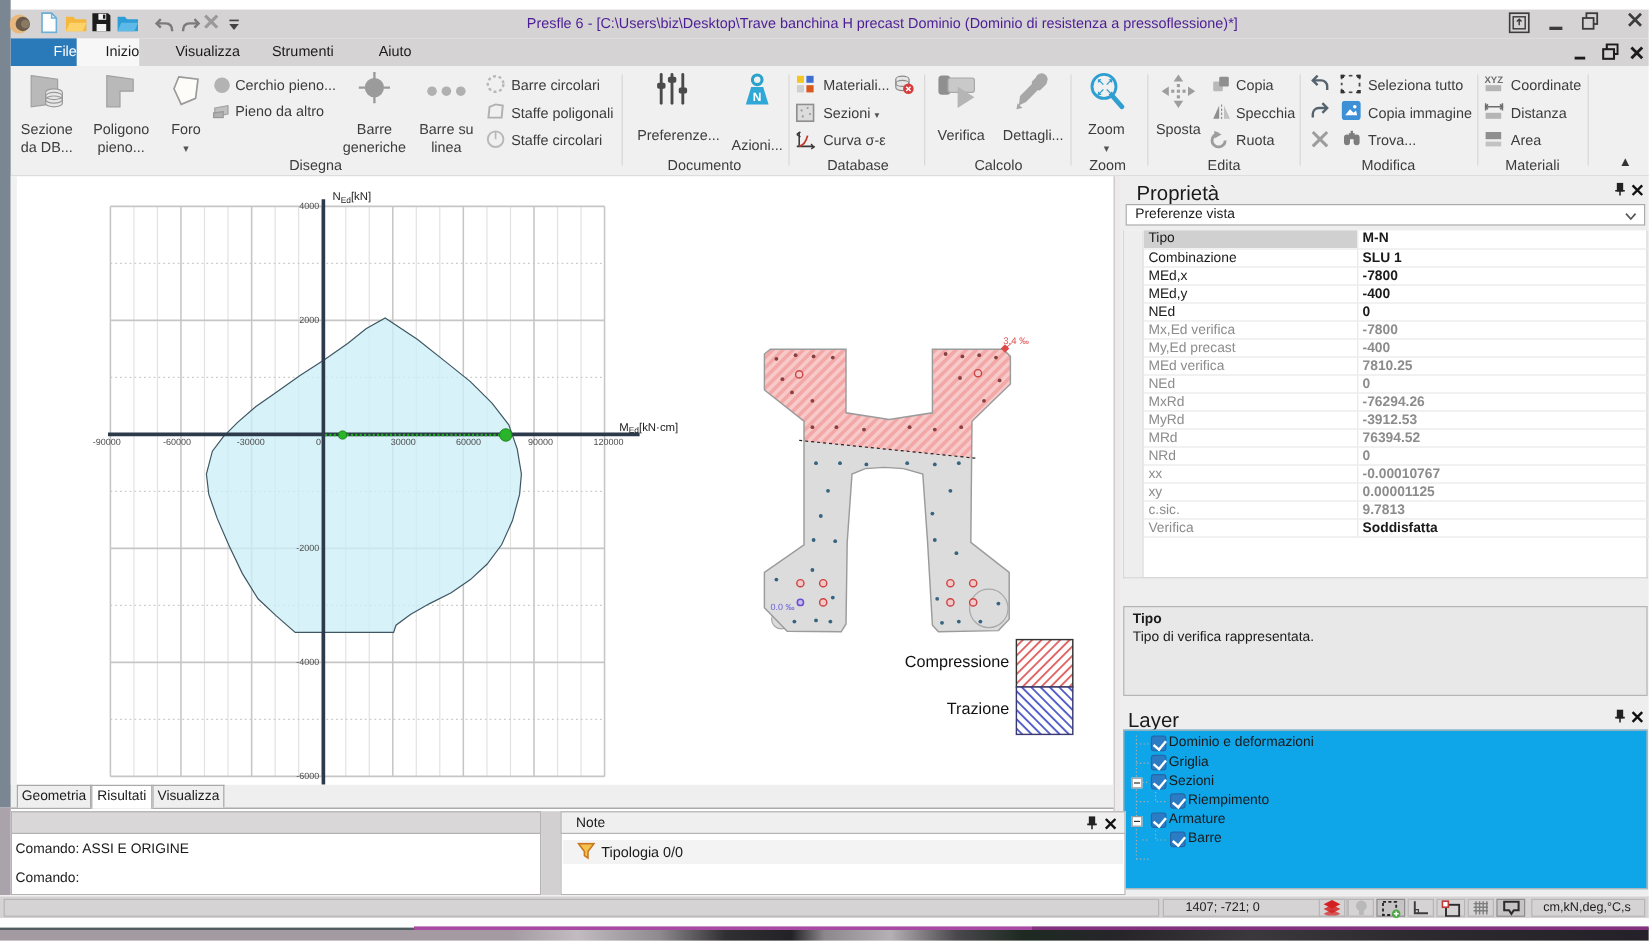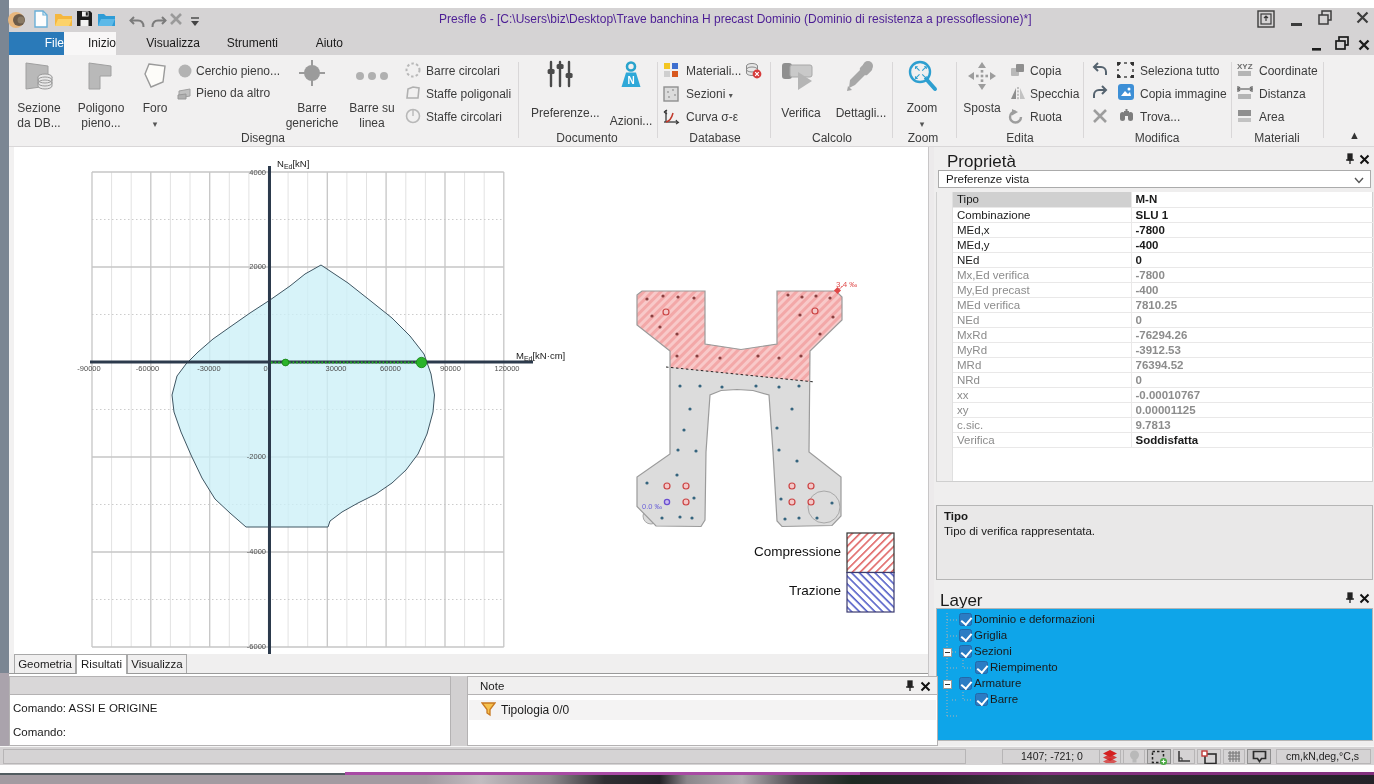--- a/index.html
+++ b/index.html
@@ -679,21 +679,21 @@
         <line x1="1" y1="7" x2="9" y2="7"></line>
         <line x1="5" y1="7" x2="5" y2="11"></line>
       </g>
     </svg>
   <svg width="11" height="11" style="position:absolute;left:452px;top:4px">
       <path d="M1.5 1.5 L9.5 9.5 M9.5 1.5 L1.5 9.5" stroke="#111" stroke-width="2"></path>
     </svg>
 </div>
 <div class="abs" id="statusbar">
   <div class="scell" style="left:3px;width:963px"></div>
-  <div class="scell" style="left:1002px;width:154px"><span style="padding-left:18px">1407; -721; 0</span></div>
+  <div class="scell" style="left:969px;width:154px"><span style="padding-left:18px">1407; -721; 0</span></div>
   <div class="scell" style="left:1099px;width:22px;text-align:center"><svg width="16" height="13" style="margin-top:0">
         <g fill="#d42020">
           <path d="M8 0 L15 3.5 L8 7 L1 3.5 Z"></path>
           <path d="M8 4 L15 7.5 L8 11 L1 7.5 Z" opacity="0.85"></path>
           <path d="M8 8 L15 11.5 L8 15 L1 11.5 Z" opacity="0.7"></path>
         </g>
       </svg></div>
   <div class="scell" style="left:1123px;width:22px;text-align:center"><svg width="11" height="14">
         <circle cx="5.5" cy="5" r="4.5" fill="#b9b9b9"></circle>
         <rect x="3.5" y="9" width="4" height="3.5" fill="#b9b9b9"></rect>

